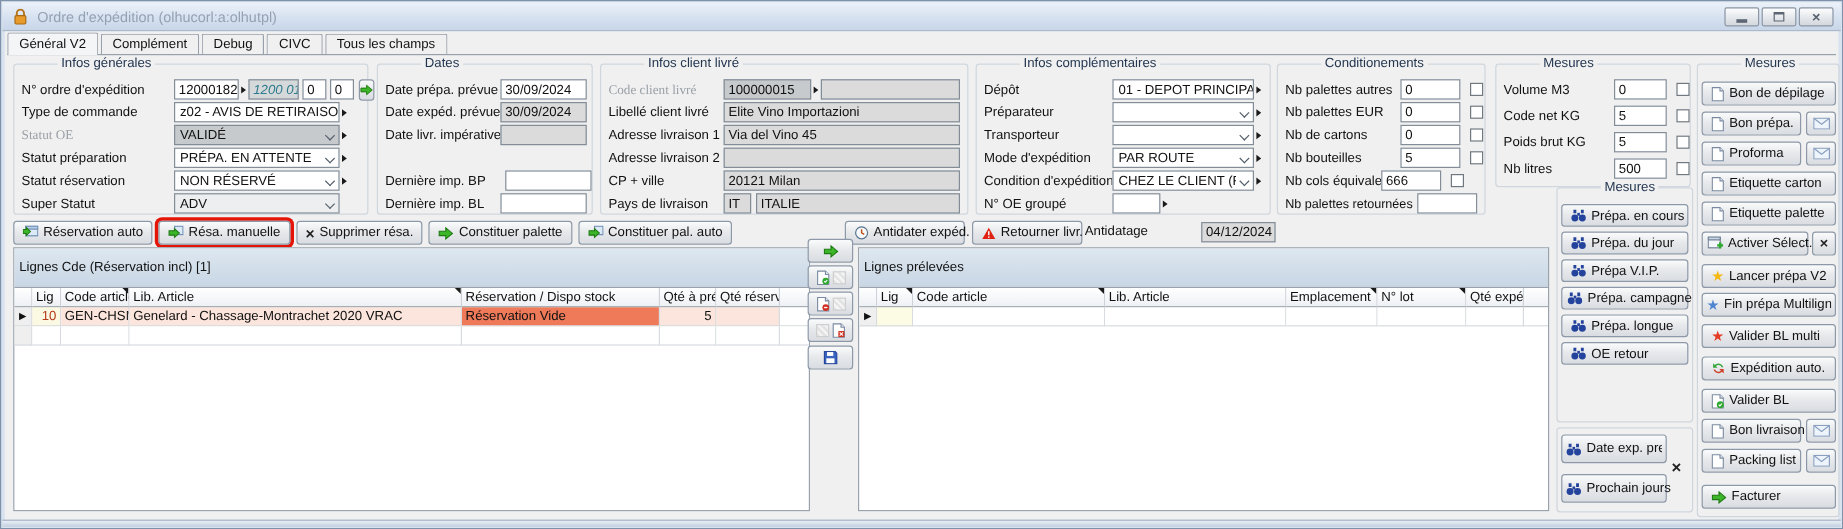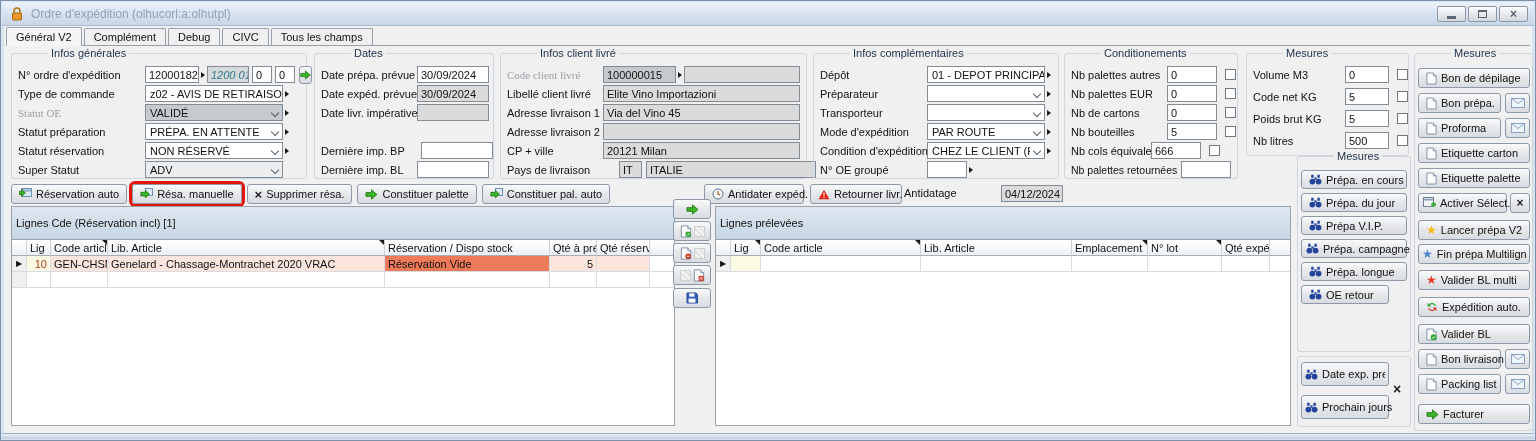--- a/index.html
+++ b/index.html
@@ -207,21 +207,21 @@
       </div>
     <div class="frow" style="top:69px">
         <span class="lbl" style="width:96px">Adresse livraison 2</span>
         <span class="fld g" style="width:197px"></span>
       </div>
     <div class="frow" style="top:88px">
         <span class="lbl" style="width:96px">CP + ville</span>
         <span class="fld g" style="width:197px">20121  Milan</span>
       </div>
     <div class="frow" style="top:107px">
-      <span class="lbl" style="width:112px">Pays de livraison</span>
+      <span class="lbl" style="width:96px">Pays de livraison</span>
       <span class="fld g" style="width:23px">IT</span>
       <span class="fld g" style="width:170px;margin-left:4px">ITALIE</span>
     </div>
   </div>
 
   <div class="group" style="left:812px;top:52px;width:246px;height:126px">
     <span class="glabel">Infos complémentaires</span>
     <div class="frow" style="top:12px">
         <span class="lbl" style="width:107px">Dépôt</span>
         <span class="combo" style="width:118px">
@@ -552,21 +552,21 @@
       </span>
     <span class="wbtn abs" style="left:3px;top:105px;width:106px;height:19px">
         <svg width="13" height="11" viewBox="0 0 13 11">
           <path d="M2.2.8h2.4v3H2.2zM8.4.8h2.4v3H8.4z" fill="#24439c"></path>
           <circle cx="3.4" cy="7.6" r="2.9" fill="#24439c"></circle>
           <circle cx="9.6" cy="7.6" r="2.9" fill="#24439c"></circle>
           <rect x="5.4" y="3.4" width="2.2" height="2.4" fill="#24439c"></rect>
         </svg>
         <span>Prépa. longue</span>
       </span>
-    <span class="wbtn abs" style="left:3px;top:128px;width:88px;height:19px">
+    <span class="wbtn abs" style="left:3px;top:128px;width:106px;height:19px">
         <svg width="13" height="11" viewBox="0 0 13 11">
           <path d="M2.2.8h2.4v3H2.2zM8.4.8h2.4v3H8.4z" fill="#24439c"></path>
           <circle cx="3.4" cy="7.6" r="2.9" fill="#24439c"></circle>
           <circle cx="9.6" cy="7.6" r="2.9" fill="#24439c"></circle>
           <rect x="5.4" y="3.4" width="2.2" height="2.4" fill="#24439c"></rect>
         </svg>
         <span>OE retour</span>
       </span>
   </div>
 

